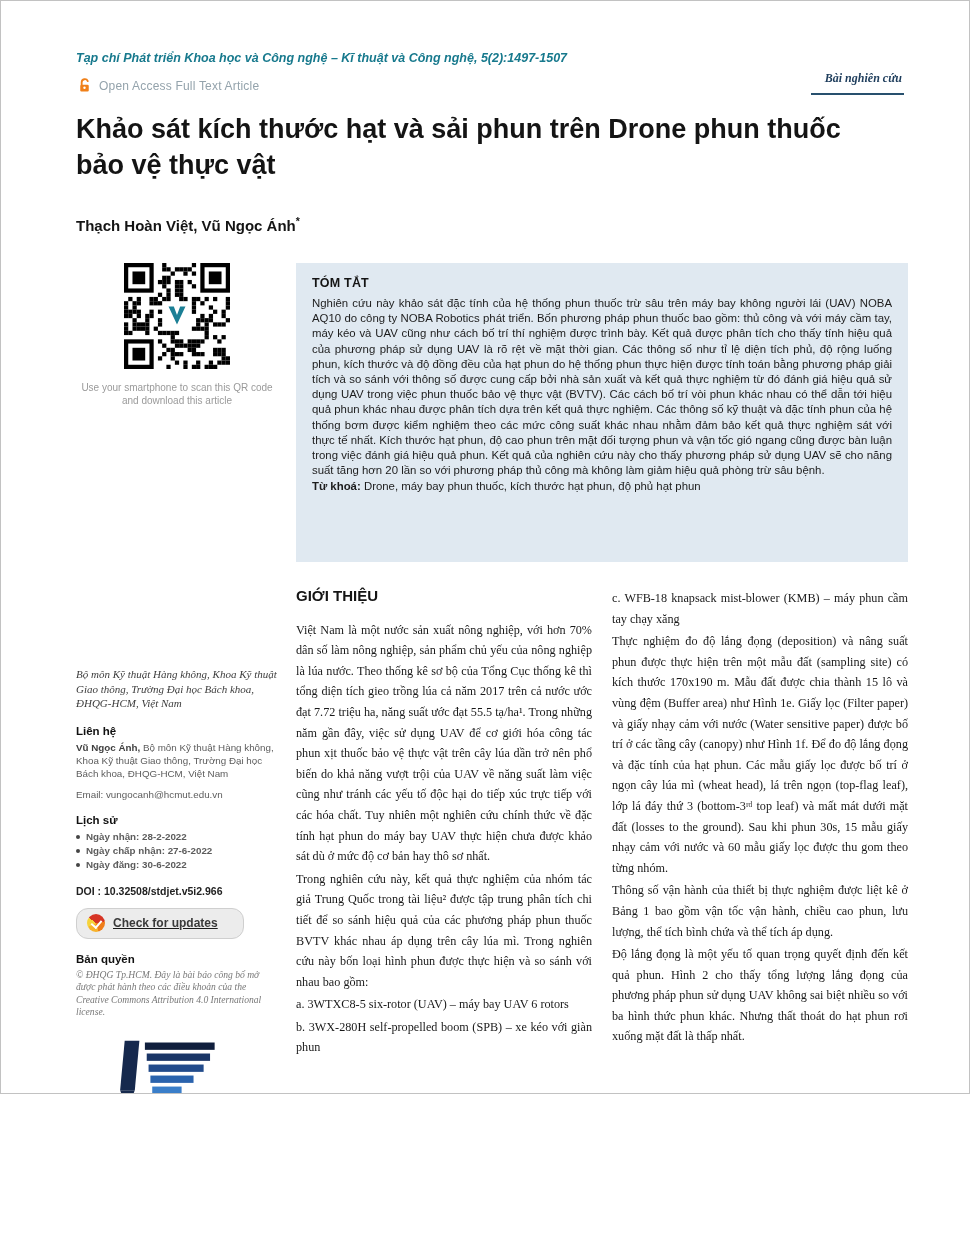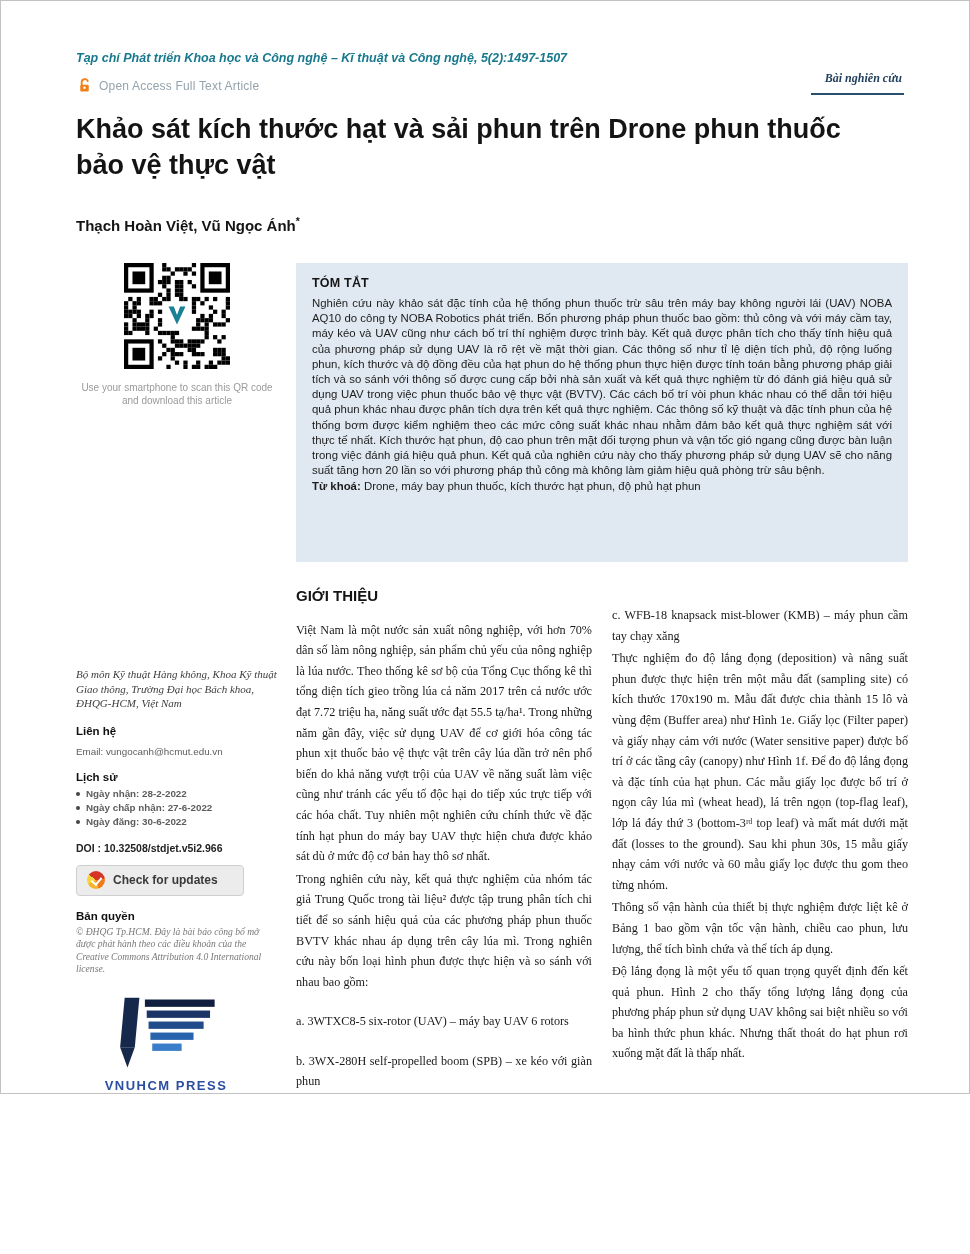--- a/index.html
+++ b/index.html
@@ -54,43 +54,43 @@
   .email-line { margin-top:9px; font-size:9.8px; color:#5c5c5c; }
   .email-line a { color:#5c5c5c; text-decoration:none; }
   .history-list { margin-top:4px; list-style:none;font-weight:bold; }
   .history-list li {
     font-size:9.8px; line-height:14px; color:#5c5c5c; padding-left:10px; position:relative;
   }
   .history-list li::before { content:""; position:absolute; left:0; top:5px; width:4px; height:4px; border-radius:50%; background:#444; }
   .doi-line { margin-top:13px; font-size:10.5px; font-weight:bold; color:#222; }
   .check-updates {
     margin-top:11px; width:168px; height:31px; background:#ececec;
-    border:1px solid #cfcfcf; border-radius:4px; display:flex; align-items:center;
-    gap:8px; padding:0 10px; cursor:pointer;
+    border:1px solid #cfcfcf; border-radius:12px; display:flex; align-items:center;
+    gap:8px; padding:0 10px; cursor:pointer;text-decoration:underline;
   }
   .cfu-icon {
     width:18px; height:18px; border-radius:50%; flex:none;
     background:conic-gradient(#d63425 0 22%, #ef7d1a 22% 45%, #f7b32b 45% 68%, #f5d33c 68% 85%, #d63425 85% 100%);
     position:relative;
   }
   .cfu-icon::after { content:""; position:absolute; left:6px; top:4px; width:5px; height:8px; border:solid #fff; border-width:0 2.5px 2.5px 0; transform:rotate(40deg); }
   .cfu-label { font-size:12px; color:#3a3a3a; font-weight:bold; }
   .copyright-text {
     margin-top:4px; font-family:"Liberation Serif", serif; font-style:italic;
     font-size:9.6px; line-height:12.6px; color:#787878;
   }
   .press-logo { margin-top:18px; width:180px; text-align:center; }
   .press-name { font-size:13px; font-weight:bold; color:#2a4ea0; letter-spacing:1.5px; margin-top:2px; }
   
   .main { position:absolute; left:295px; top:585px; width:612px; }
   .cols { display:flex; gap:20px; align-items:flex-start; }
   .col { width:296px; font-family:"Liberation Serif", serif; font-size:12.2px; line-height:20.6px; text-align:justify; color:#191919; }
   .section-heading { font-family:"Liberation Sans", sans-serif; font-size:15px; font-weight:bold; color:#141414; margin-bottom:13px; }
   .col p { margin-top:2px; }
-  .col p.list-item { margin-top:19px; }
+  .col p.list-item { margin-top:2px; }
   
   .citation {
     position:absolute; left:295px; top:1128px; width:612px; min-height:54px;
     background:#bef264; padding:9px 14px; font-size:11.5px; line-height:15.5px; color:#16222c;
   }
   .citation .cit-label { font-weight:bold; }
   .citation .cit-title { font-weight:bold; }
   .citation .cit-journal { font-style:italic; }
   
   .page-num { position:absolute; right:62px; top:1186px; font-size:13.5px; font-weight:bold; color:#1d3c5c; }
@@ -304,20 +304,21 @@
   <section class="abstract">
     <h2 class="abs-heading">TÓM TẮT</h2>
     <p class="abs-body">Nghiên cứu này khảo sát đặc tính của hệ thống phun thuốc trừ sâu trên máy bay không người lái (UAV) NOBA AQ10 do công ty NOBA Robotics phát triển. Bốn phương pháp phun thuốc bao gồm: thủ công và với máy cầm tay, máy kéo và UAV cũng như cách bố trí thí nghiệm được trình bày. Kết quả được phân tích cho thấy tính hiệu quả của phương pháp sử dụng UAV là rõ rệt về mặt thời gian. Các thông số như tỉ lệ diện tích phủ, độ rộng luống phun, kích thước và độ đồng đều của hạt phun do hệ thống phun thực hiện được tính toán bằng phương pháp giải tích và so sánh với thông số được cung cấp bởi nhà sản xuất và kết quả thực nghiệm từ đó đánh giá hiệu quả sử dụng UAV trong việc phun thuốc bảo vệ thực vật (BVTV). Các cách bố trí vòi phun khác nhau có thể dẫn tới hiệu quả phun khác nhau được phân tích dựa trên kết quả thực nghiệm. Các thông số kỹ thuật và đặc tính phun của hệ thống bơm được kiểm nghiệm theo các mức công suất khác nhau nhằm đảm bảo kết quả thực nghiệm sát với thực tế nhất. Kích thước hạt phun, độ cao phun trên mặt đối tượng phun và vận tốc gió ngang cũng được bàn luận trong việc đánh giá hiệu quả phun. Kết quả của nghiên cứu này cho thấy phương pháp sử dụng UAV sẽ cho năng suất tăng hơn 20 lần so với phương pháp thủ công mà không làm giảm hiệu quả phòng trừ sâu bệnh.</p>
     <p class="abs-keywords"><span class="kw-label">Từ khoá:</span><span> Drone, máy bay phun thuốc, kích thước hạt phun, độ phủ hạt phun</span></p>
   </section>
 
   <aside class="sidebar">
     <div class="affiliation">Bộ môn Kỹ thuật Hàng không, Khoa Kỹ thuật Giao thông, Trường Đại học Bách khoa, ĐHQG-HCM, Việt Nam</div>
 
     <div class="side-heading">Liên hệ</div>
+    <div class="contact-text"><span class="c-name">Vũ Ngọc Ánh,</span><span> Bộ môn Kỹ thuật Hàng không, Khoa Kỹ thuật Giao thông, Trường Đại học Bách khoa, ĐHQG-HCM, Việt Nam</span></div>
     <div class="email-line"><span>Email: </span><a href="#">vungocanh@hcmut.edu.vn</a></div>
 
     <div class="side-heading">Lịch sử</div>
     <ul class="history-list">
       <li>Ngày nhận: 28-2-2022</li>
       <li>Ngày chấp nhận: 27-6-2022</li>
       <li>Ngày đăng: 30-6-2022</li>
     </ul>
 
     <div class="doi-line">DOI : 10.32508/stdjet.v5i2.966</div>

